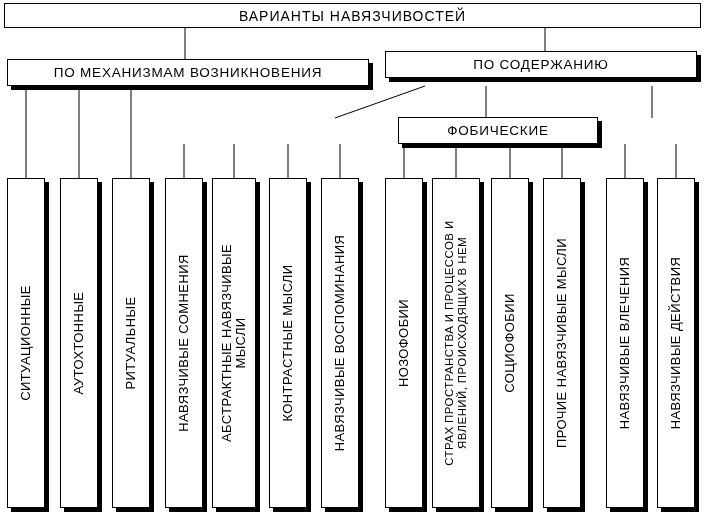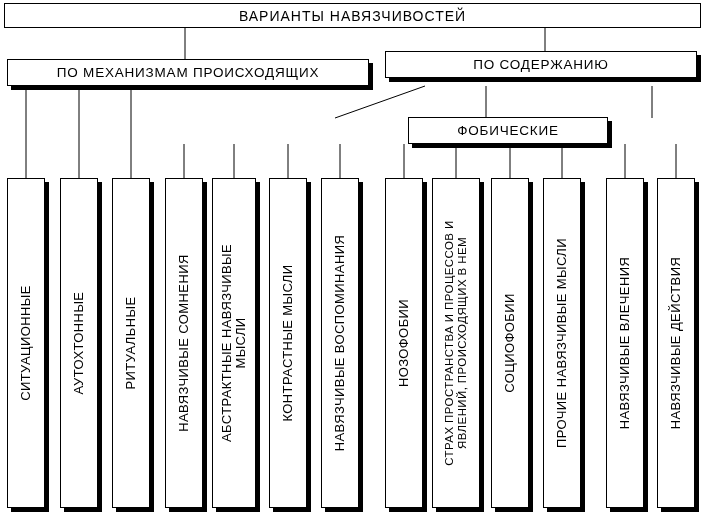--- a/index.html
+++ b/index.html
@@ -81,27 +81,27 @@
       <line x1="625" y1="144" x2="625" y2="179"></line>
       <line x1="676" y1="144" x2="676" y2="179"></line>
     </g>
   </svg>
 
   <div class="box title-box" style="left:4px; top:3px; width:697px; height:25px;">
     <span class="hlabel">ВАРИАНТЫ НАВЯЗЧИВОСТЕЙ</span>
   </div>
 
   <div class="box shadow" style="left:7px; top:59px; width:362px; height:27px;">
-    <span class="hlabel">ПО МЕХАНИЗМАМ ПРОИСХОДЯЩИХ</span>
+    <span class="hlabel">ПО МЕХАНИЗМАМ ВОЗНИКНОВЕНИЯ</span>
   </div>
   <div class="box shadow" style="left:385px; top:51px; width:312px; height:27px;">
     <span class="hlabel">ПО СОДЕРЖАНИЮ</span>
   </div>
 
-  <div class="box shadow" style="left:408px; top:117px; width:200px; height:27px;align-items:center;">
+  <div class="box shadow" style="left:398px; top:117px; width:200px; height:27px;align-items:center;">
     <span class="hlabel">ФОБИЧЕСКИЕ</span>
   </div>
 
   <div class="box shadow vbox" style="left:7px; top:178px; width:38px; height:330px;">
     <span class="vtext">СИТУАЦИОННЫЕ</span>
   </div>
 
   <div class="box shadow vbox" style="left:60px; top:178px; width:38px; height:330px;">
     <span class="vtext">АУТОХТОННЫЕ</span>
   </div>

